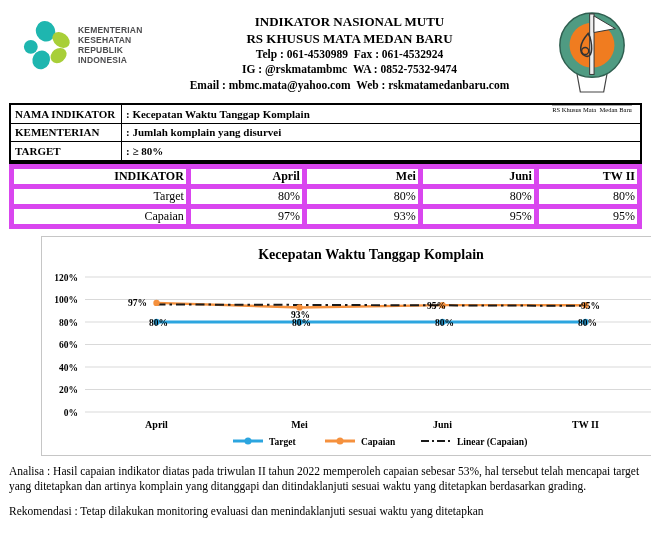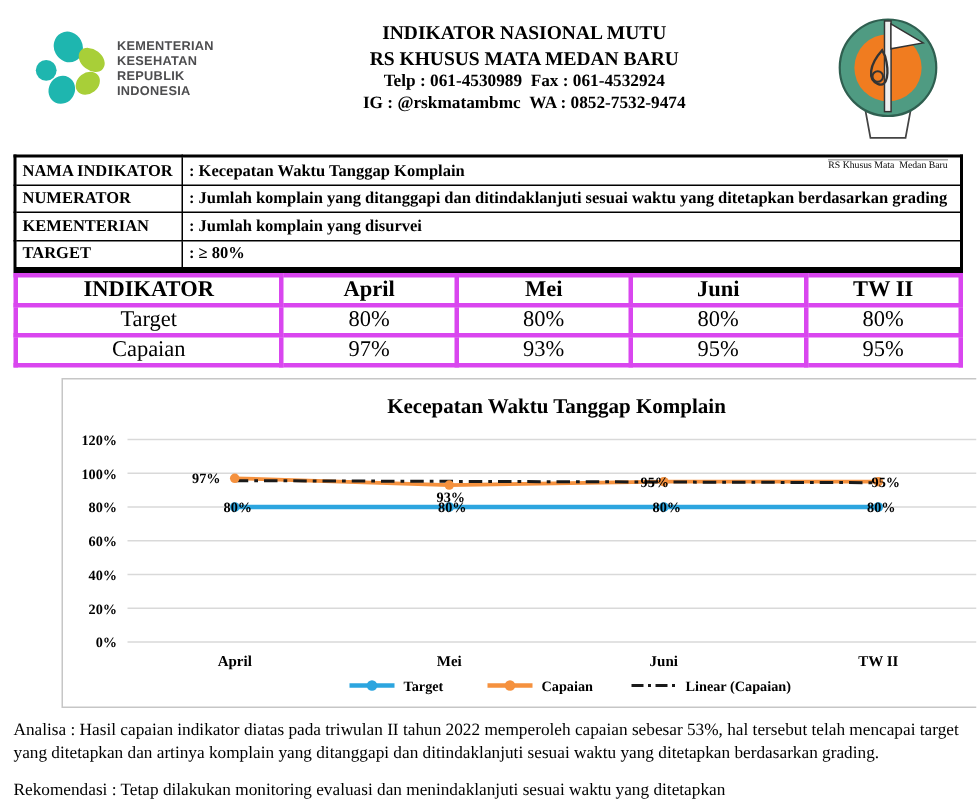--- a/index.html
+++ b/index.html
@@ -17,21 +17,21 @@
   .logo-right{width:100px;text-align:center;padding-top:4px;box-sizing:border-box;}
   .hospital-caption{font-size:6.5px;line-height:1;margin-top:0;border-top:1px solid #aaa;
                     display:inline-block;padding-top:1px;}
   
   table{border-collapse:collapse;}
   .info-table{width:633px;border:2px solid #000;border-bottom:4px solid #000;}
   .info-table td{border:1px solid #000;font-weight:bold;font-size:11px;padding:1px 4px;height:15.5px;}
   .info-table td.lbl{width:102px;}
   
   .data-table{width:633px;border:2px solid #000;}
-  .data-table th,.data-table td{border:3px solid #d946ef;font-size:15px;text-align:center;padding:0 2px;height:15px;}
+  .data-table th,.data-table td{border:5px solid #d946ef;font-size:12px;text-align:right;padding:0 2px;height:15px;}
   .data-table th{font-weight:bold;}
   .data-table td{font-weight:normal;}
   
   .chart-box{margin-top:7px;width:633px;height:220px;box-sizing:border-box;
              border:1px solid #c6c6c6;padding:2px 1px 0 1px;margin-left:32px;}
   svg text{font-family:"Liberation Serif",serif;fill:#000;}
   
   .analysis{margin-top:8px;font-size:11.5px;line-height:1.32;width:633px;}
   .analysis p{margin:0 0 10px 0;}
 </style>
@@ -55,20 +55,21 @@
         <span>REPUBLIK</span>
         <span>INDONESIA</span>
       </div>
     </div>
 
     <div class="header-center">
       <div class="hc-line big">INDIKATOR NASIONAL MUTU</div>
       <div class="hc-line big">RS KHUSUS MATA MEDAN BARU</div>
       <div class="hc-line">Telp : 061-4530989 &nbsp;Fax : 061-4532924</div>
       <div class="hc-line">IG : @rskmatambmc &nbsp;WA : 0852-7532-9474</div>
+      <div class="hc-line">Email : mbmc.mata@yahoo.com &nbsp;Web : rskmatamedanbaru.com</div>
     </div>
 
     <div class="logo-right">
       <svg width="78" height="84" viewBox="0 0 80 86">
         <path d="M24 62 L56 62 L52 84 L28 84 Z" fill="#fff" stroke="#444" stroke-width="1.2"></path>
         <circle cx="40" cy="36" r="33" fill="#4f9b82" stroke="#2f5f50" stroke-width="1.5"></circle>
         <circle cx="40" cy="36" r="23" fill="#f07c20"></circle>
         <rect x="37.6" y="4" width="4.5" height="62" fill="#efefef" stroke="#333" stroke-width="1"></rect>
         <path d="M42 6 L64 19 L42 23 Z" fill="#fff" stroke="#333" stroke-width="1"></path>
         <path d="M36 24 C27 34 26 44 33 47 C40 50 41 39 38 28 Z" fill="none" stroke="#333" stroke-width="1.6"></path>
@@ -76,24 +77,20 @@
       </svg>
       <div class="hospital-caption">RS Khusus Mata &nbsp;Medan Baru</div>
     </div>
   </div>
 
   <table class="info-table">
     <tbody>
       <tr>
         <td class="lbl">NAMA INDIKATOR</td>
         <td>: Kecepatan Waktu Tanggap Komplain</td>
-      </tr>
-      <tr>
-        <td class="lbl">NUMERATOR</td>
-        <td>: Jumlah komplain yang ditanggapi dan ditindaklanjuti sesuai waktu yang ditetapkan berdasarkan grading</td>
       </tr>
       <tr>
         <td class="lbl">KEMENTERIAN</td>
         <td>: Jumlah komplain yang disurvei</td>
       </tr>
       <tr>
         <td class="lbl">TARGET</td>
         <td>: ≥ 80%</td>
       </tr>
     </tbody>

